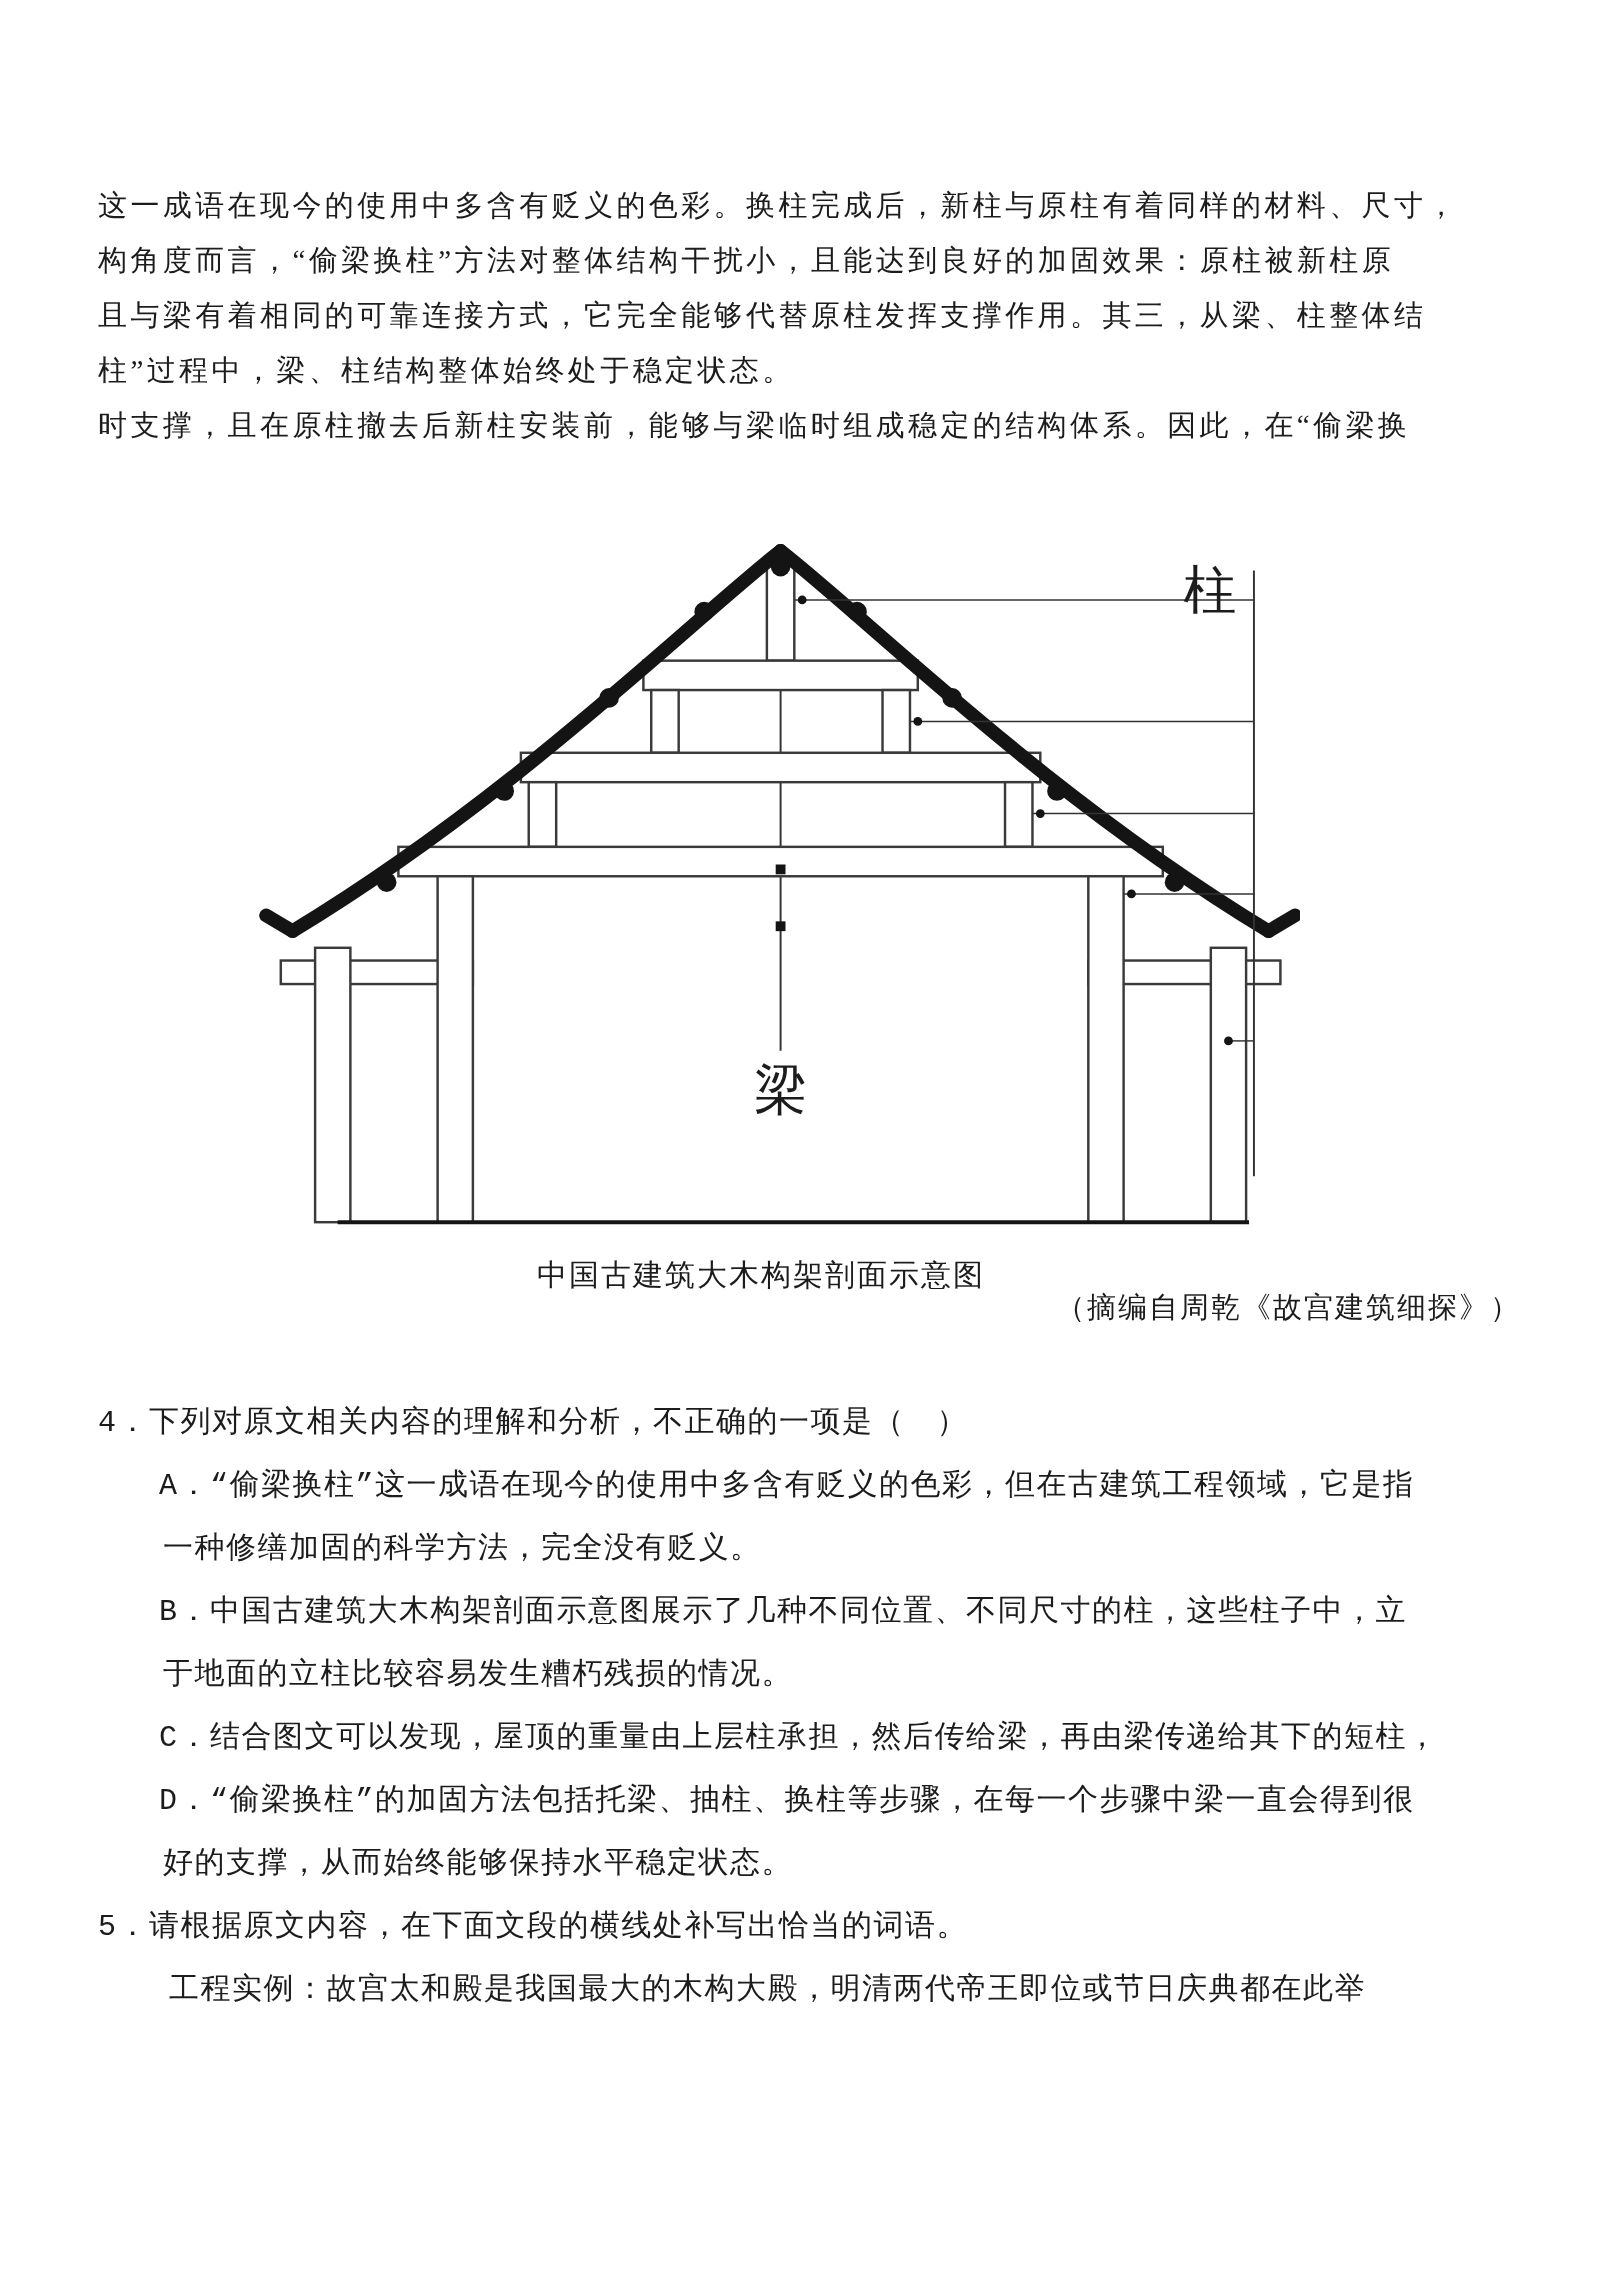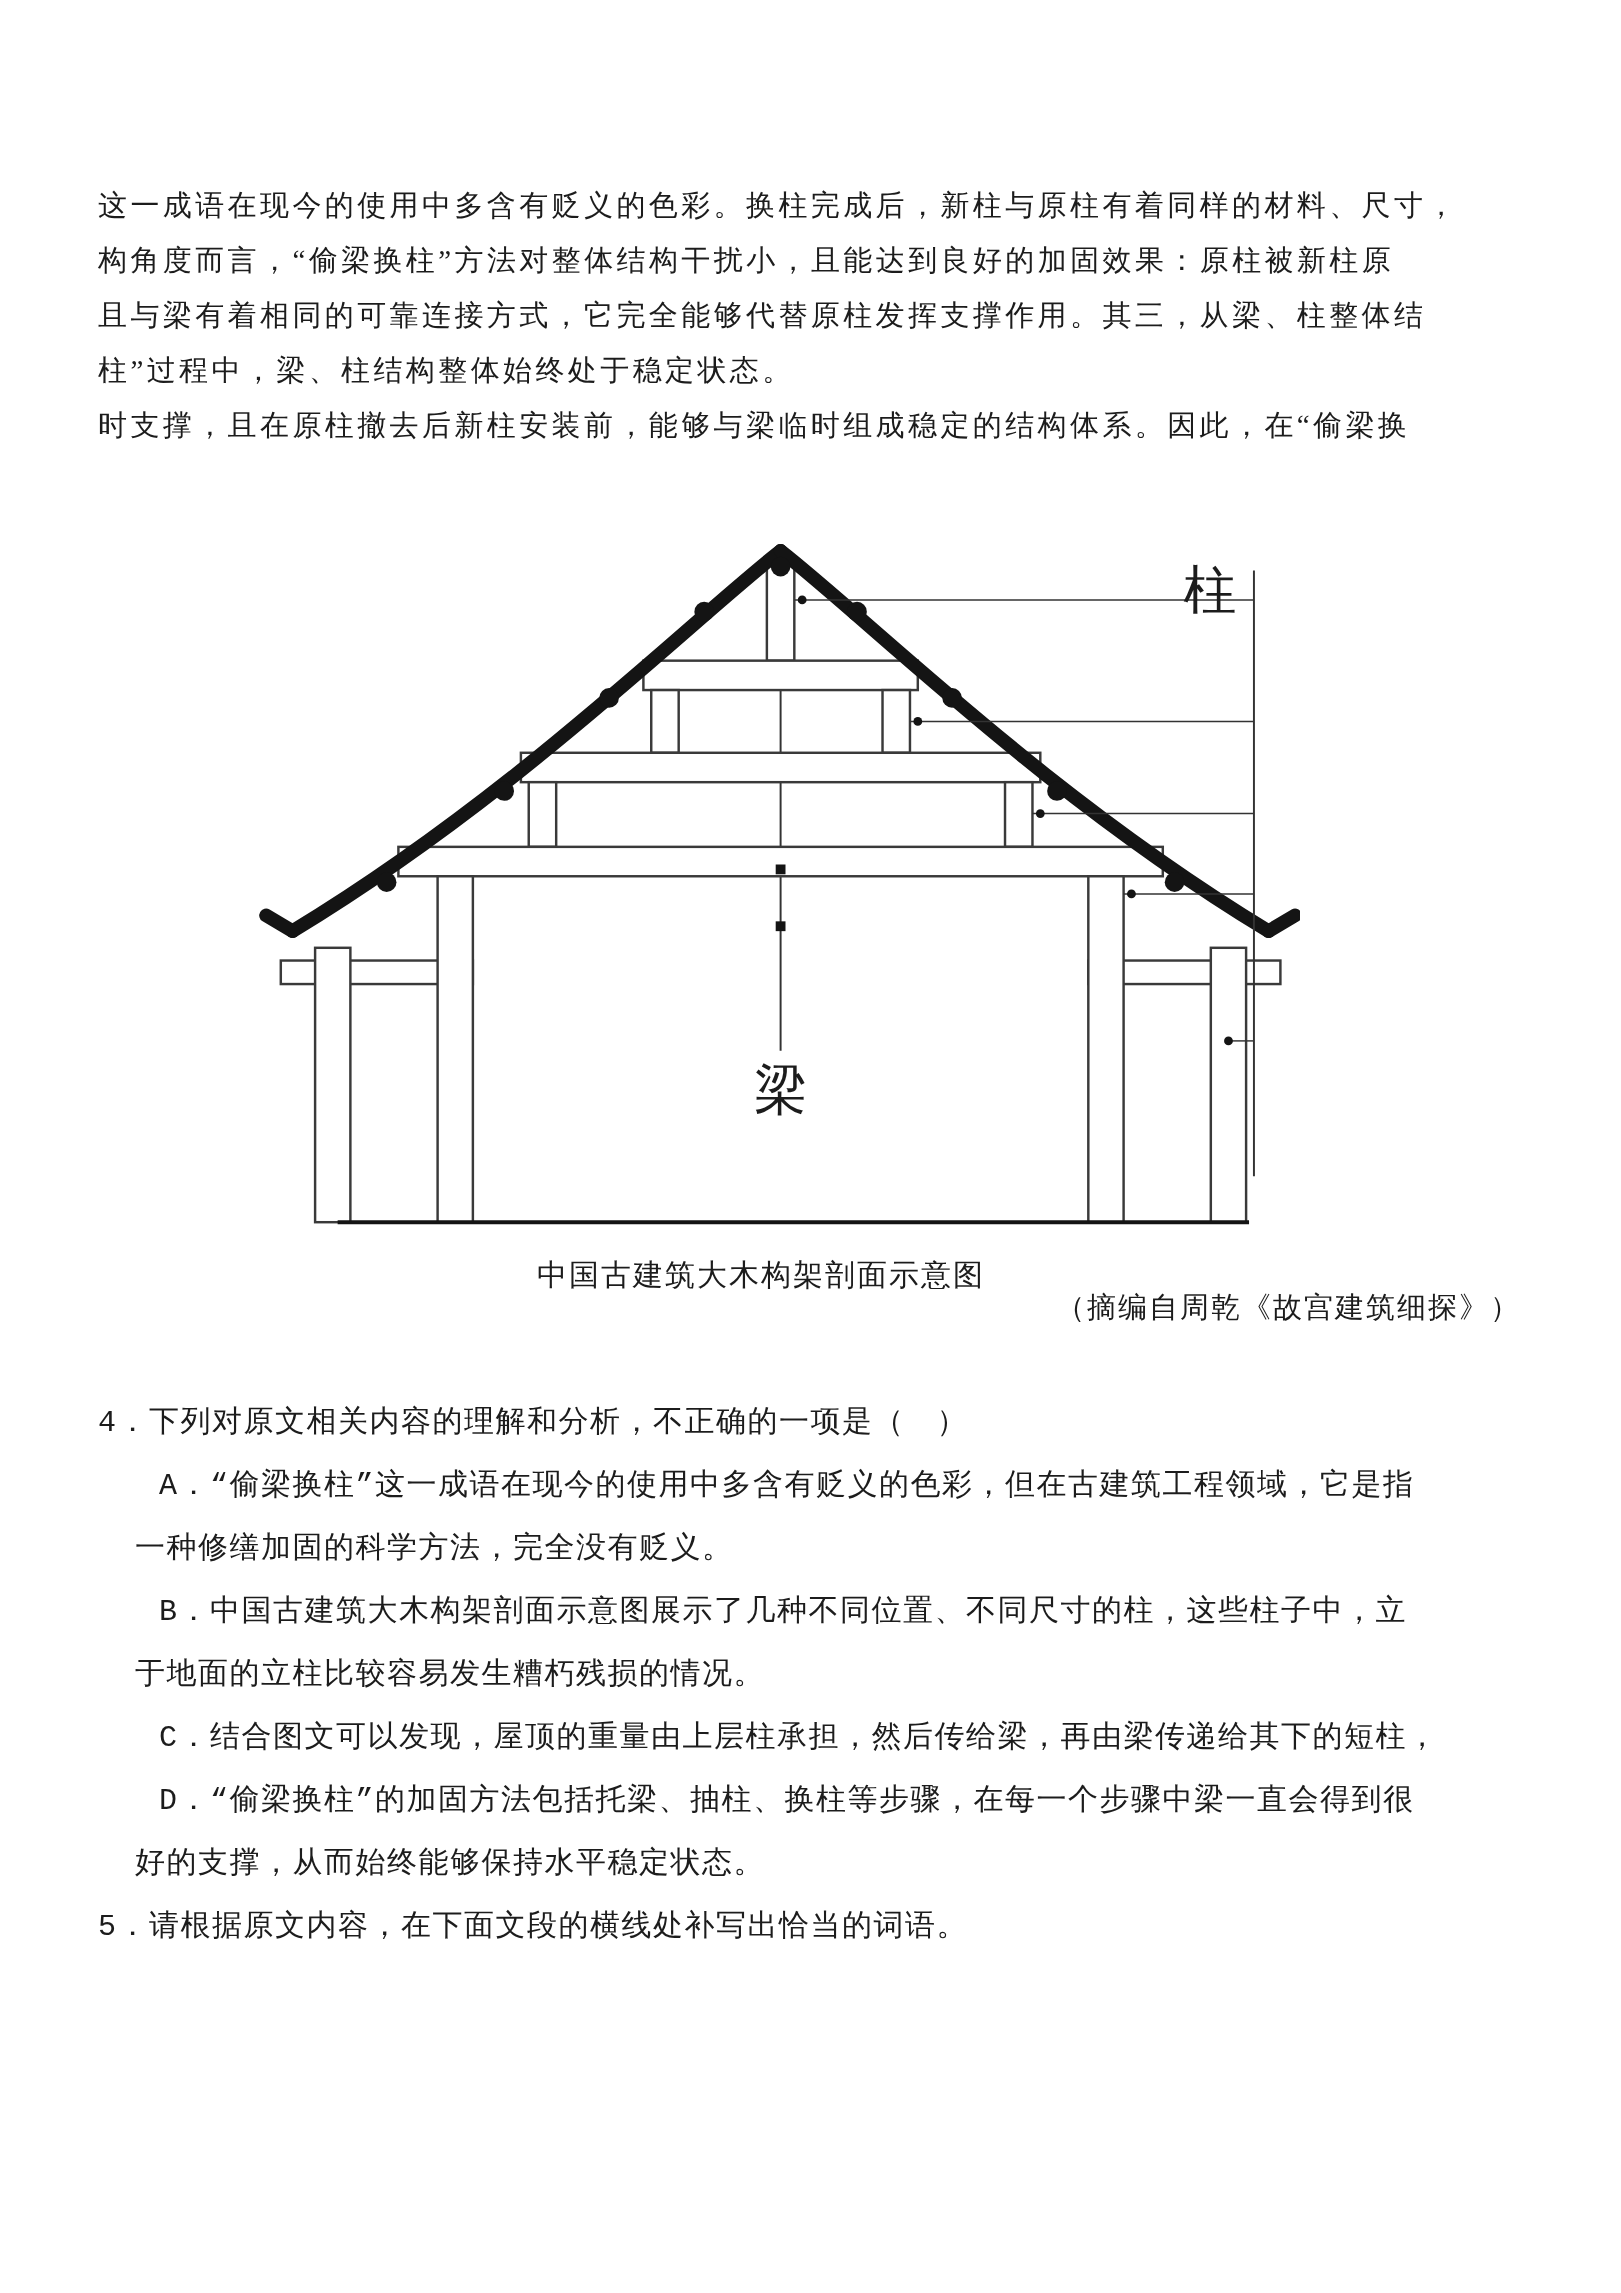--- a/index.html
+++ b/index.html
@@ -30,21 +30,21 @@
   }
   .questions{
     position:absolute;left:98px;top:1392px;width:1437px;
     font-family:Liberation Mono, monospace;
   }
   .q-line,.opt-first,.opt-cont,.passage-line{
     font-size:30px;line-height:63px;letter-spacing:1.5px;white-space:nowrap;
   }
   .q-line{margin-left:0;}
   .opt-first{margin-left:61px;}
-  .opt-cont{margin-left:37px;}
+  .opt-cont{margin-left:65px;}
   .passage-line{margin-left:71px;}
   svg text{font-family:"Liberation Serif", serif;}
 </style>
 </head>
 <body>
 
 <div class="page">
 
   <div class="para-block">
     <div class="para-line">这一成语在现今的使用中多含有贬义的色彩。换柱完成后，新柱与原柱有着同样的材料、尺寸，</div>
@@ -135,16 +135,17 @@
 
     <div class="opt-first">B．中国古建筑大木构架剖面示意图展示了几种不同位置、不同尺寸的柱，这些柱子中，立</div>
     <div class="opt-cont">于地面的立柱比较容易发生糟朽残损的情况。</div>
 
     <div class="opt-first">C．结合图文可以发现，屋顶的重量由上层柱承担，然后传给梁，再由梁传递给其下的短柱，</div>
 
     <div class="opt-first">D．“偷梁换柱”的加固方法包括托梁、抽柱、换柱等步骤，在每一个步骤中梁一直会得到很</div>
     <div class="opt-cont">好的支撑，从而始终能够保持水平稳定状态。</div>
 
     <div class="q-line">5．请根据原文内容，在下面文段的横线处补写出恰当的词语。</div>
+    <div class="passage-line">工程实例：故宫太和殿是我国最大的木构大殿，明清两代帝王即位或节日庆典都在此举</div>
   </div>
 
 </div>
 
 
 </body></html>

